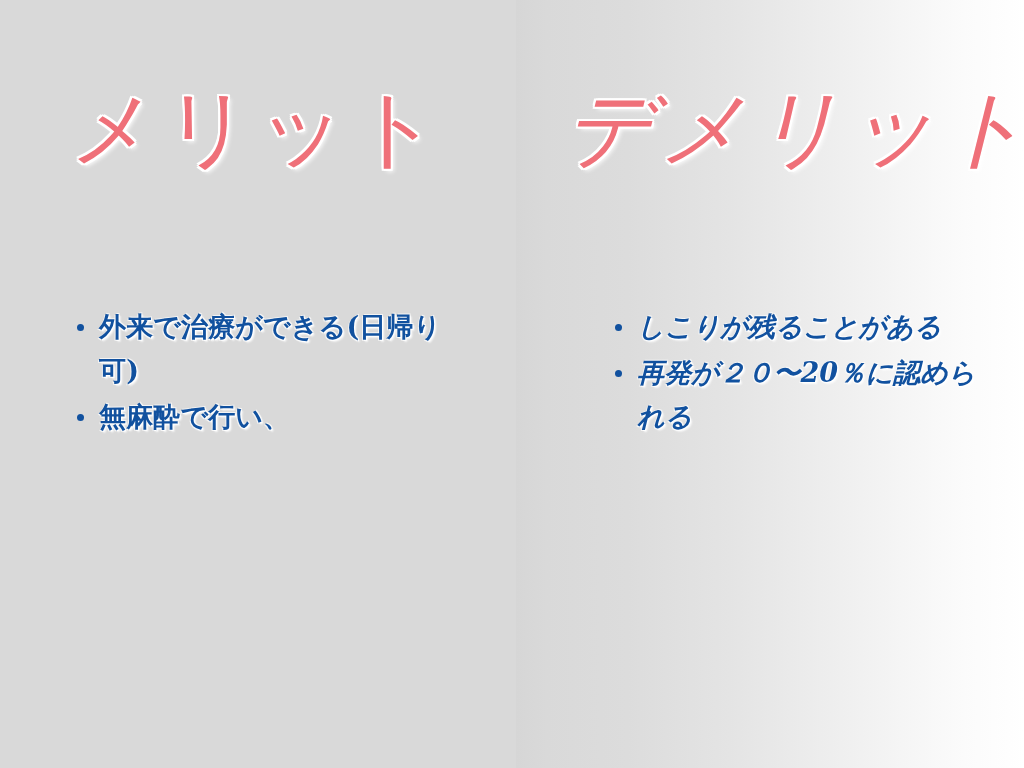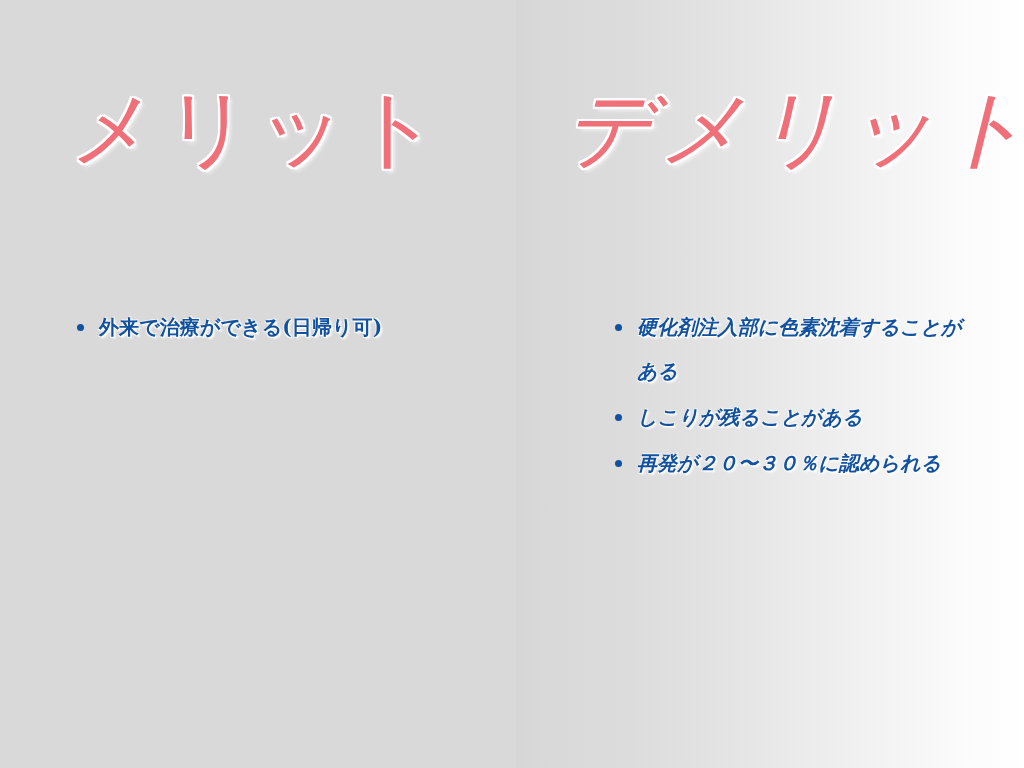--- a/index.html
+++ b/index.html
@@ -99,21 +99,21 @@
   }
 
   .col-left  .bullets { left: 74px;  width: 382px; }
   .col-right .bullets { left: 96px;  width: 368px; }
 
   .bullet-item {
     position: relative;
     padding-left: 25px;
     margin: 0 0 2px 0;
     font-family: "DejaVu Serif", "Liberation Serif", serif;
-    font-size: 20px;
+    font-size: 27px;
     line-height: 44px;
     font-weight: 700;
     color: #11519f;
     letter-spacing: 0.005em;
     text-shadow:
        1px  1px 0 rgba(255,255,255,0.98),
       -1px  1px 0 rgba(255,255,255,0.70),
        1px -1px 0 rgba(255,255,255,0.70),
        2px  2px 2px rgba(255,255,255,0.85);
   }
@@ -142,35 +142,35 @@
   <div class="bg-layer bg-right"></div>
 
   <div class="column col-left">
     <div class="heading">メリット</div>
 
     <ul class="bullets">
       <li class="bullet-item">
         <span class="bullet-dot"></span>
         <span class="bullet-text">外来で治療ができる(日帰り可)</span>
       </li>
+      <li class="bullet-item">
+        <span class="bullet-dot"></span>
+        <span class="bullet-text">無麻酔で行い、</span>
+      </li>
     </ul>
   </div>
 
   <div class="column col-right">
     <div class="heading">デメリット</div>
 
     <ul class="bullets">
       <li class="bullet-item">
         <span class="bullet-dot"></span>
-        <span class="bullet-text">硬化剤注入部に色素沈着することがある</span>
-      </li>
-      <li class="bullet-item">
-        <span class="bullet-dot"></span>
         <span class="bullet-text">しこりが残ることがある</span>
       </li>
       <li class="bullet-item">
         <span class="bullet-dot"></span>
-        <span class="bullet-text">再発が２０〜３０％に認められる</span>
+        <span class="bullet-text">再発が２０〜20％に認められる</span>
       </li>
     </ul>
   </div>
 
 </div>
 
 </body></html>

